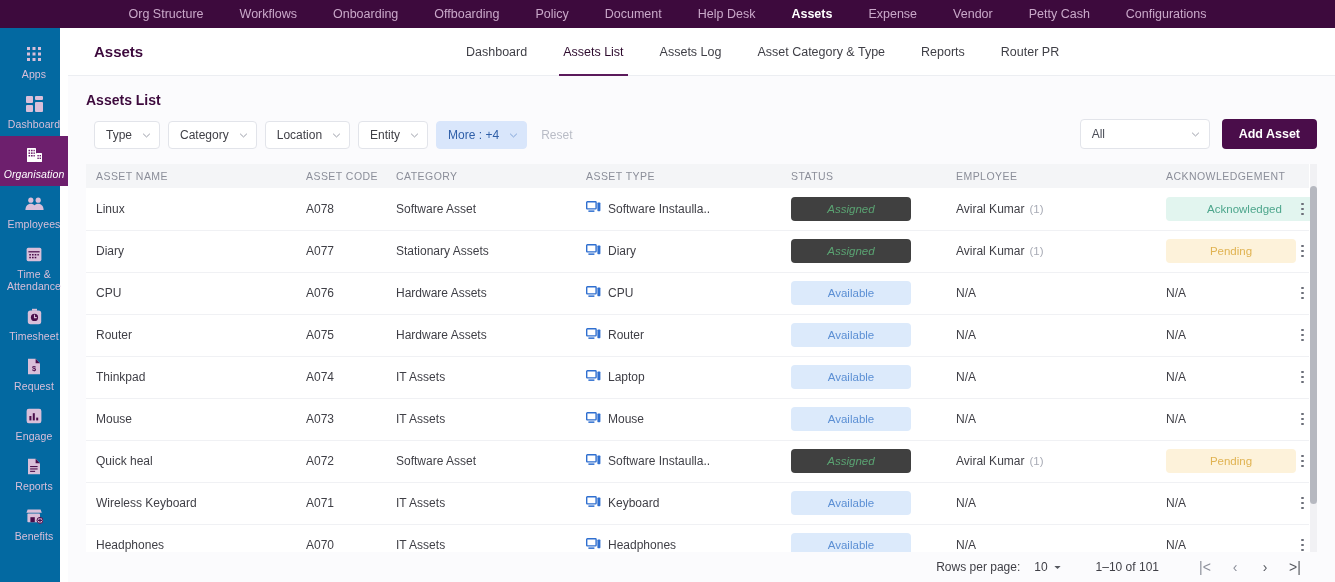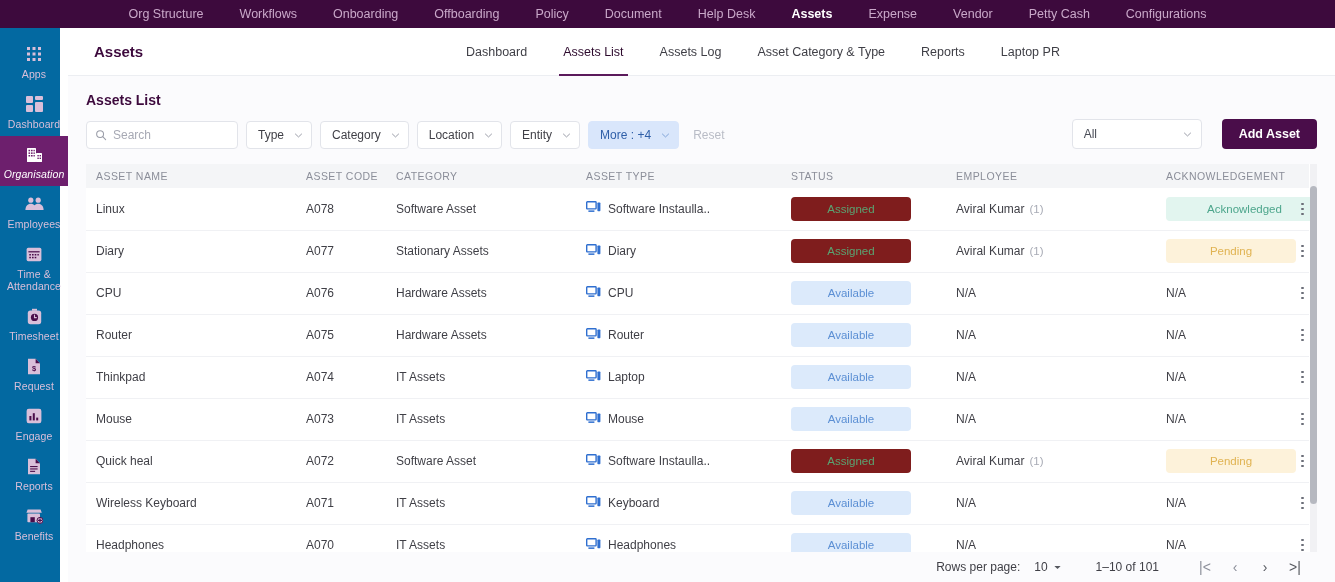--- a/index.html
+++ b/index.html
@@ -98,21 +98,21 @@
   }
   .filter-chip.more {
     background: #d9e6fb; border-color: #d9e6fb; color: #2f5fa8;
   }
   .reset-btn {
     margin-left: 14px; font-size: 12px; color: #b9bcc6; cursor: pointer;
   }
   .caret { width: 9px; height: 9px; flex: none; }
 
   .right-tools {
-    position: absolute; right: 0; top: -1px; display: flex; align-items: center; gap: 20px;
+    position: absolute; right: 0; top: -1px; display: flex; align-items: center; gap: 12px;
   }
   .all-select {
     width: 130px; height: 30px; border: 1px solid #e2e4ea; border-radius: 4px;
     background: #fff; display: flex; align-items: center; justify-content: space-between;
     padding: 0 9px 0 11px; font-size: 12px; color: #4a4d57; cursor: pointer;
   }
   .add-btn {
     height: 30px; background: #4a0d4a; color: #fff; border-radius: 4px;
     font-size: 12.5px; font-weight: bold; display: flex; align-items: center;
     padding: 0 17px; cursor: pointer; border: none;
@@ -143,21 +143,21 @@
   .c-ack   { width: 130px; }
   .c-menu  { width: 23px; }
 
   .type-cell { display: flex; align-items: center; gap: 7px; }
   .type-icon { flex: none; }
 
   .badge {
     display: inline-flex; align-items: center; justify-content: center;
     width: 120px; height: 24px; border-radius: 4px; font-size: 11.5px;
   }
-  .badge.assigned   { background: #7f1d1d; color: #5aa372; }
+  .badge.assigned   { background: #404040; color: #5aa372; font-style: italic; }
   .badge.available  { background: #dceafb; color: #5b8fd4; }
   .badge.ack        { background: #e2f5ef; color: #4da68c; width: 157px; }
   .badge.pending    { background: #fdf2da; color: #e0b352; width: 130px; }
   .emp-count { color: #a9acb6; margin-left: 5px; font-size: 11.5px; }
   .na { color: #3f3f46; font-size: 12px; }
 
   .kebab {
     display: flex; flex-direction: column; align-items: center; gap: 2.5px;
     cursor: pointer; padding: 4px 0;
   }
@@ -357,36 +357,29 @@
   <div class="main">
 
     <div class="page-header">
       <div class="page-title">Assets</div>
       <div class="subtabs" id="subtabs">
           <div class="subtab">Dashboard</div>
           <div class="subtab active">Assets List</div>
           <div class="subtab">Assets Log</div>
           <div class="subtab">Asset Category &amp; Type</div>
           <div class="subtab">Reports</div>
-          <div class="subtab">Laptop PR</div>
+          <div class="subtab">Router PR</div>
         </div>
     </div>
 
     <div class="content">
       <div class="list-title">Assets List</div>
 
       <div class="toolbar">
 
-        <div class="search-box">
-          <svg class="search-ic" width="12" height="12" viewBox="0 0 16 16">
-            <circle cx="6.8" cy="6.8" r="4.6" fill="none" stroke="#9a9da8" stroke-width="1.4"></circle>
-            <line x1="10.3" y1="10.3" x2="14.2" y2="14.2" stroke="#9a9da8" stroke-width="1.4" stroke-linecap="round"></line>
-          </svg>
-          <input type="text" placeholder="Search" style="">
-        </div>
 
         <div class="filter-chip">
           <span>Type</span>
           <svg class="caret" viewBox="0 0 10 10">
               <path d="M1.6 3.4 L5 6.6 L8.4 3.4" fill="none" stroke="#9a9da8" stroke-width="1.1" stroke-linecap="round"></path>
             </svg>
         </div>
 
         <div class="filter-chip">
           <span>Category</span>

